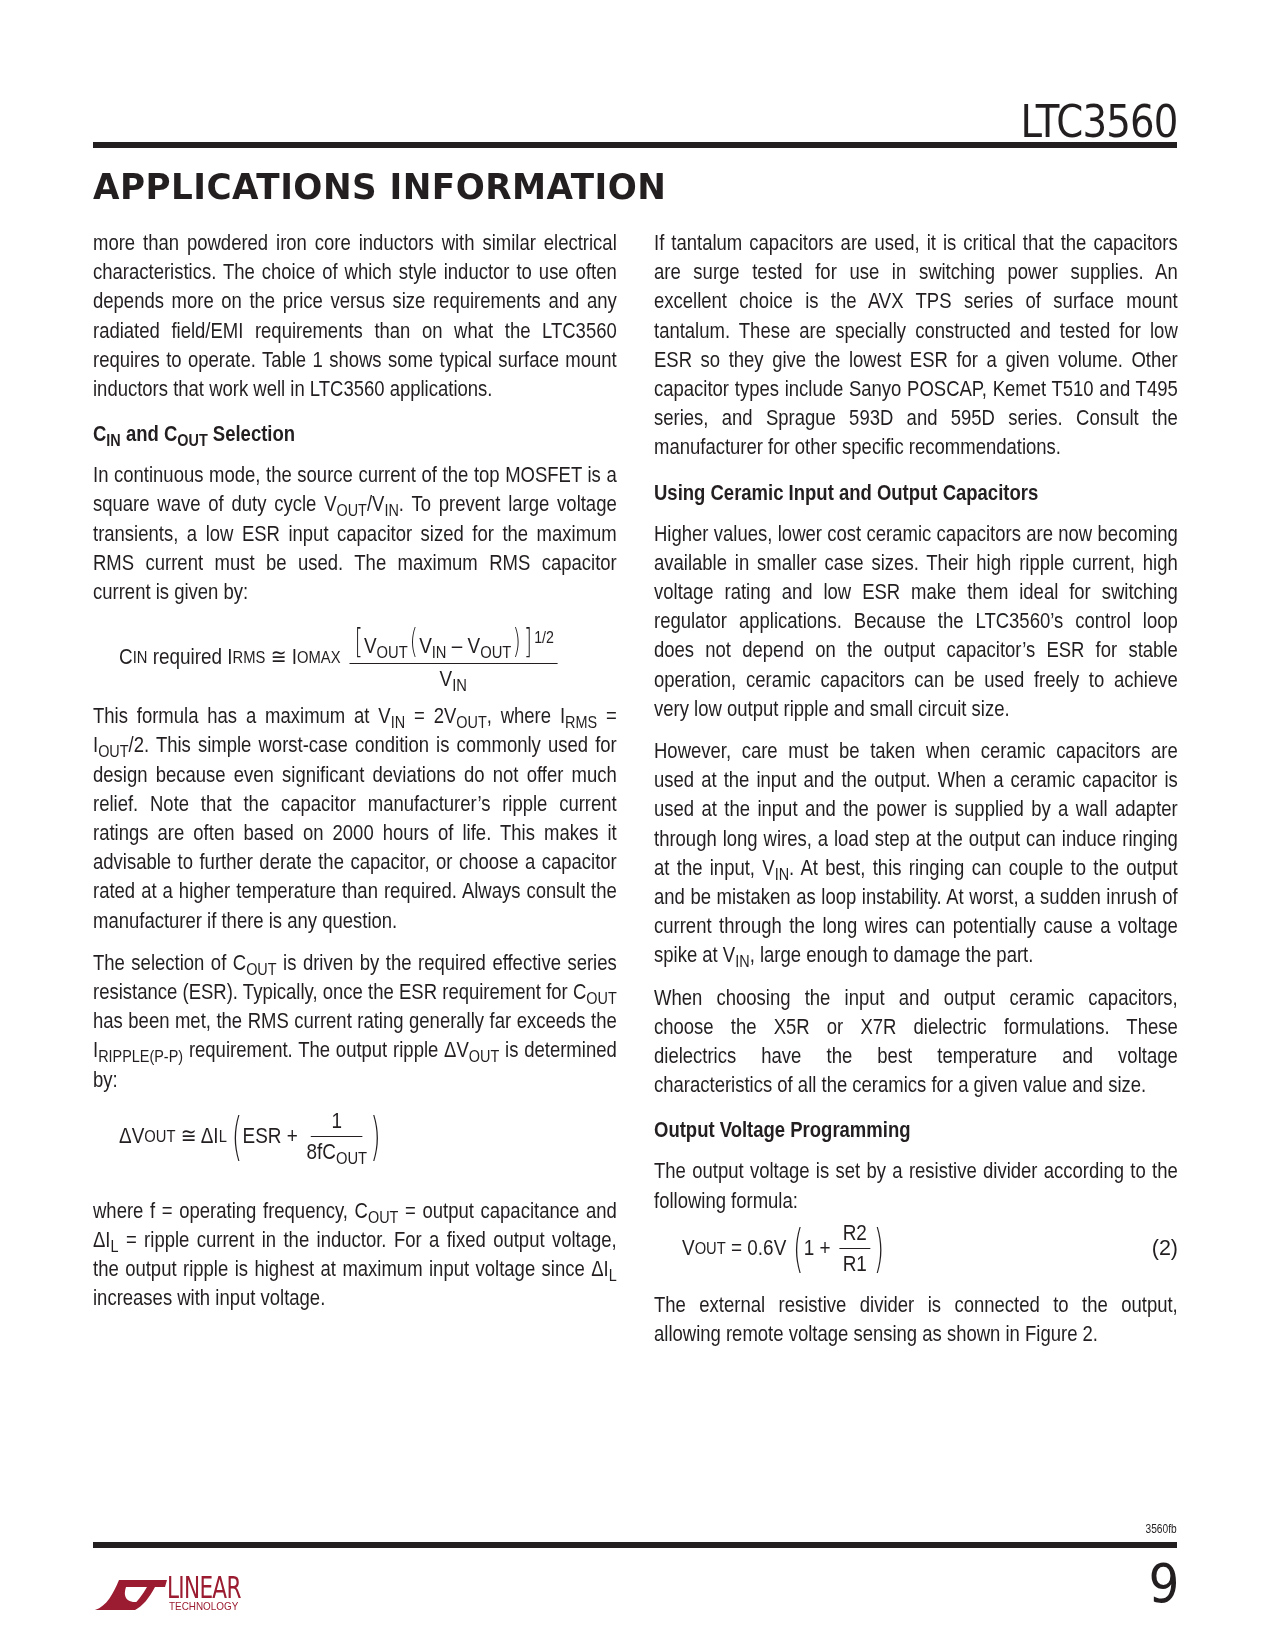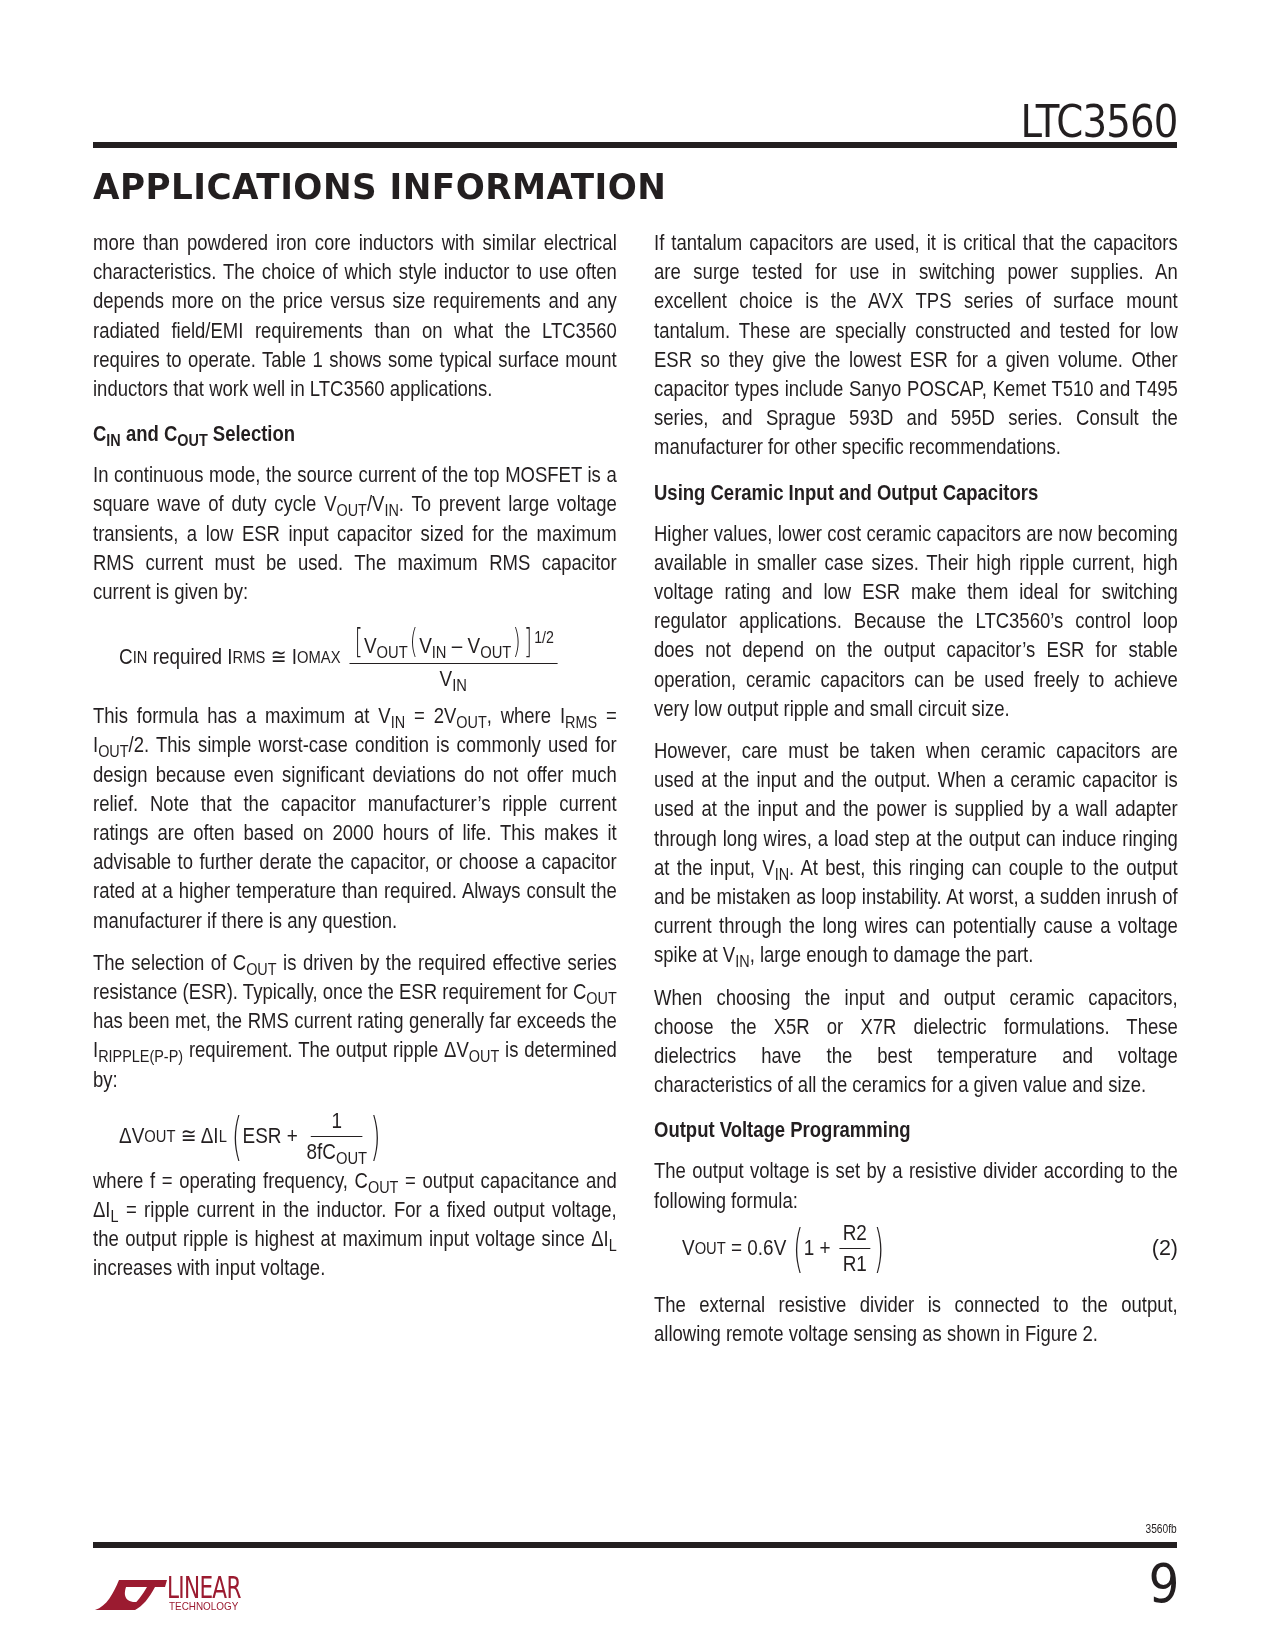--- a/index.html
+++ b/index.html
@@ -69,21 +69,21 @@
   </div>
 
   <p class="p">
     <span>This formula has a maximum at V</span><sub>IN</sub><span> = 2V</span><sub>OUT</sub><span>, where I</span><sub>RMS</sub><span> = I</span><sub>OUT</sub><span>/2. This simple worst-case condition is commonly used for design because even significant deviations do not offer much relief. Note that the capacitor manufacturer’s ripple current ratings are often based on 2000 hours of life. This makes it advisable to further derate the capacitor, or choose a capacitor rated at a higher temperature than required. Always consult the manufacturer if there is any question.</span>
   </p>
 
   <p class="p">
     <span>The selection of C</span><sub>OUT</sub><span> is driven by the required effective series resistance (ESR). Typically, once the ESR requirement for C</span><sub>OUT</sub><span> has been met, the RMS current rating generally far exceeds the I</span><sub>RIPPLE(P-P)</sub><span> requirement. The output ripple ΔV</span><sub>OUT</sub><span> is determined by:</span>
   </p>
 
-  <div class="eq" style="padding-left:26px; margin-top:4px; margin-bottom:2px;">
+  <div class="eq" style="padding-left:26px; margin-top:4px; margin-bottom:32px;">
     <div class="eqrow">
       <span>ΔV</span>
         <sub>OUT</sub>
       <span style="white-space:pre;"> ≅ ΔI</span>
         <sub>L</sub>
       <span class="paren" style="margin-left:2px;">(</span>
       <span style="white-space:pre;">ESR + </span>
       <span class="frac">
         <span class="num" style="padding:0 24px 2px 24px;">1</span>
         <span class="den"><span>8fC</span><sub>OUT</sub></span>

